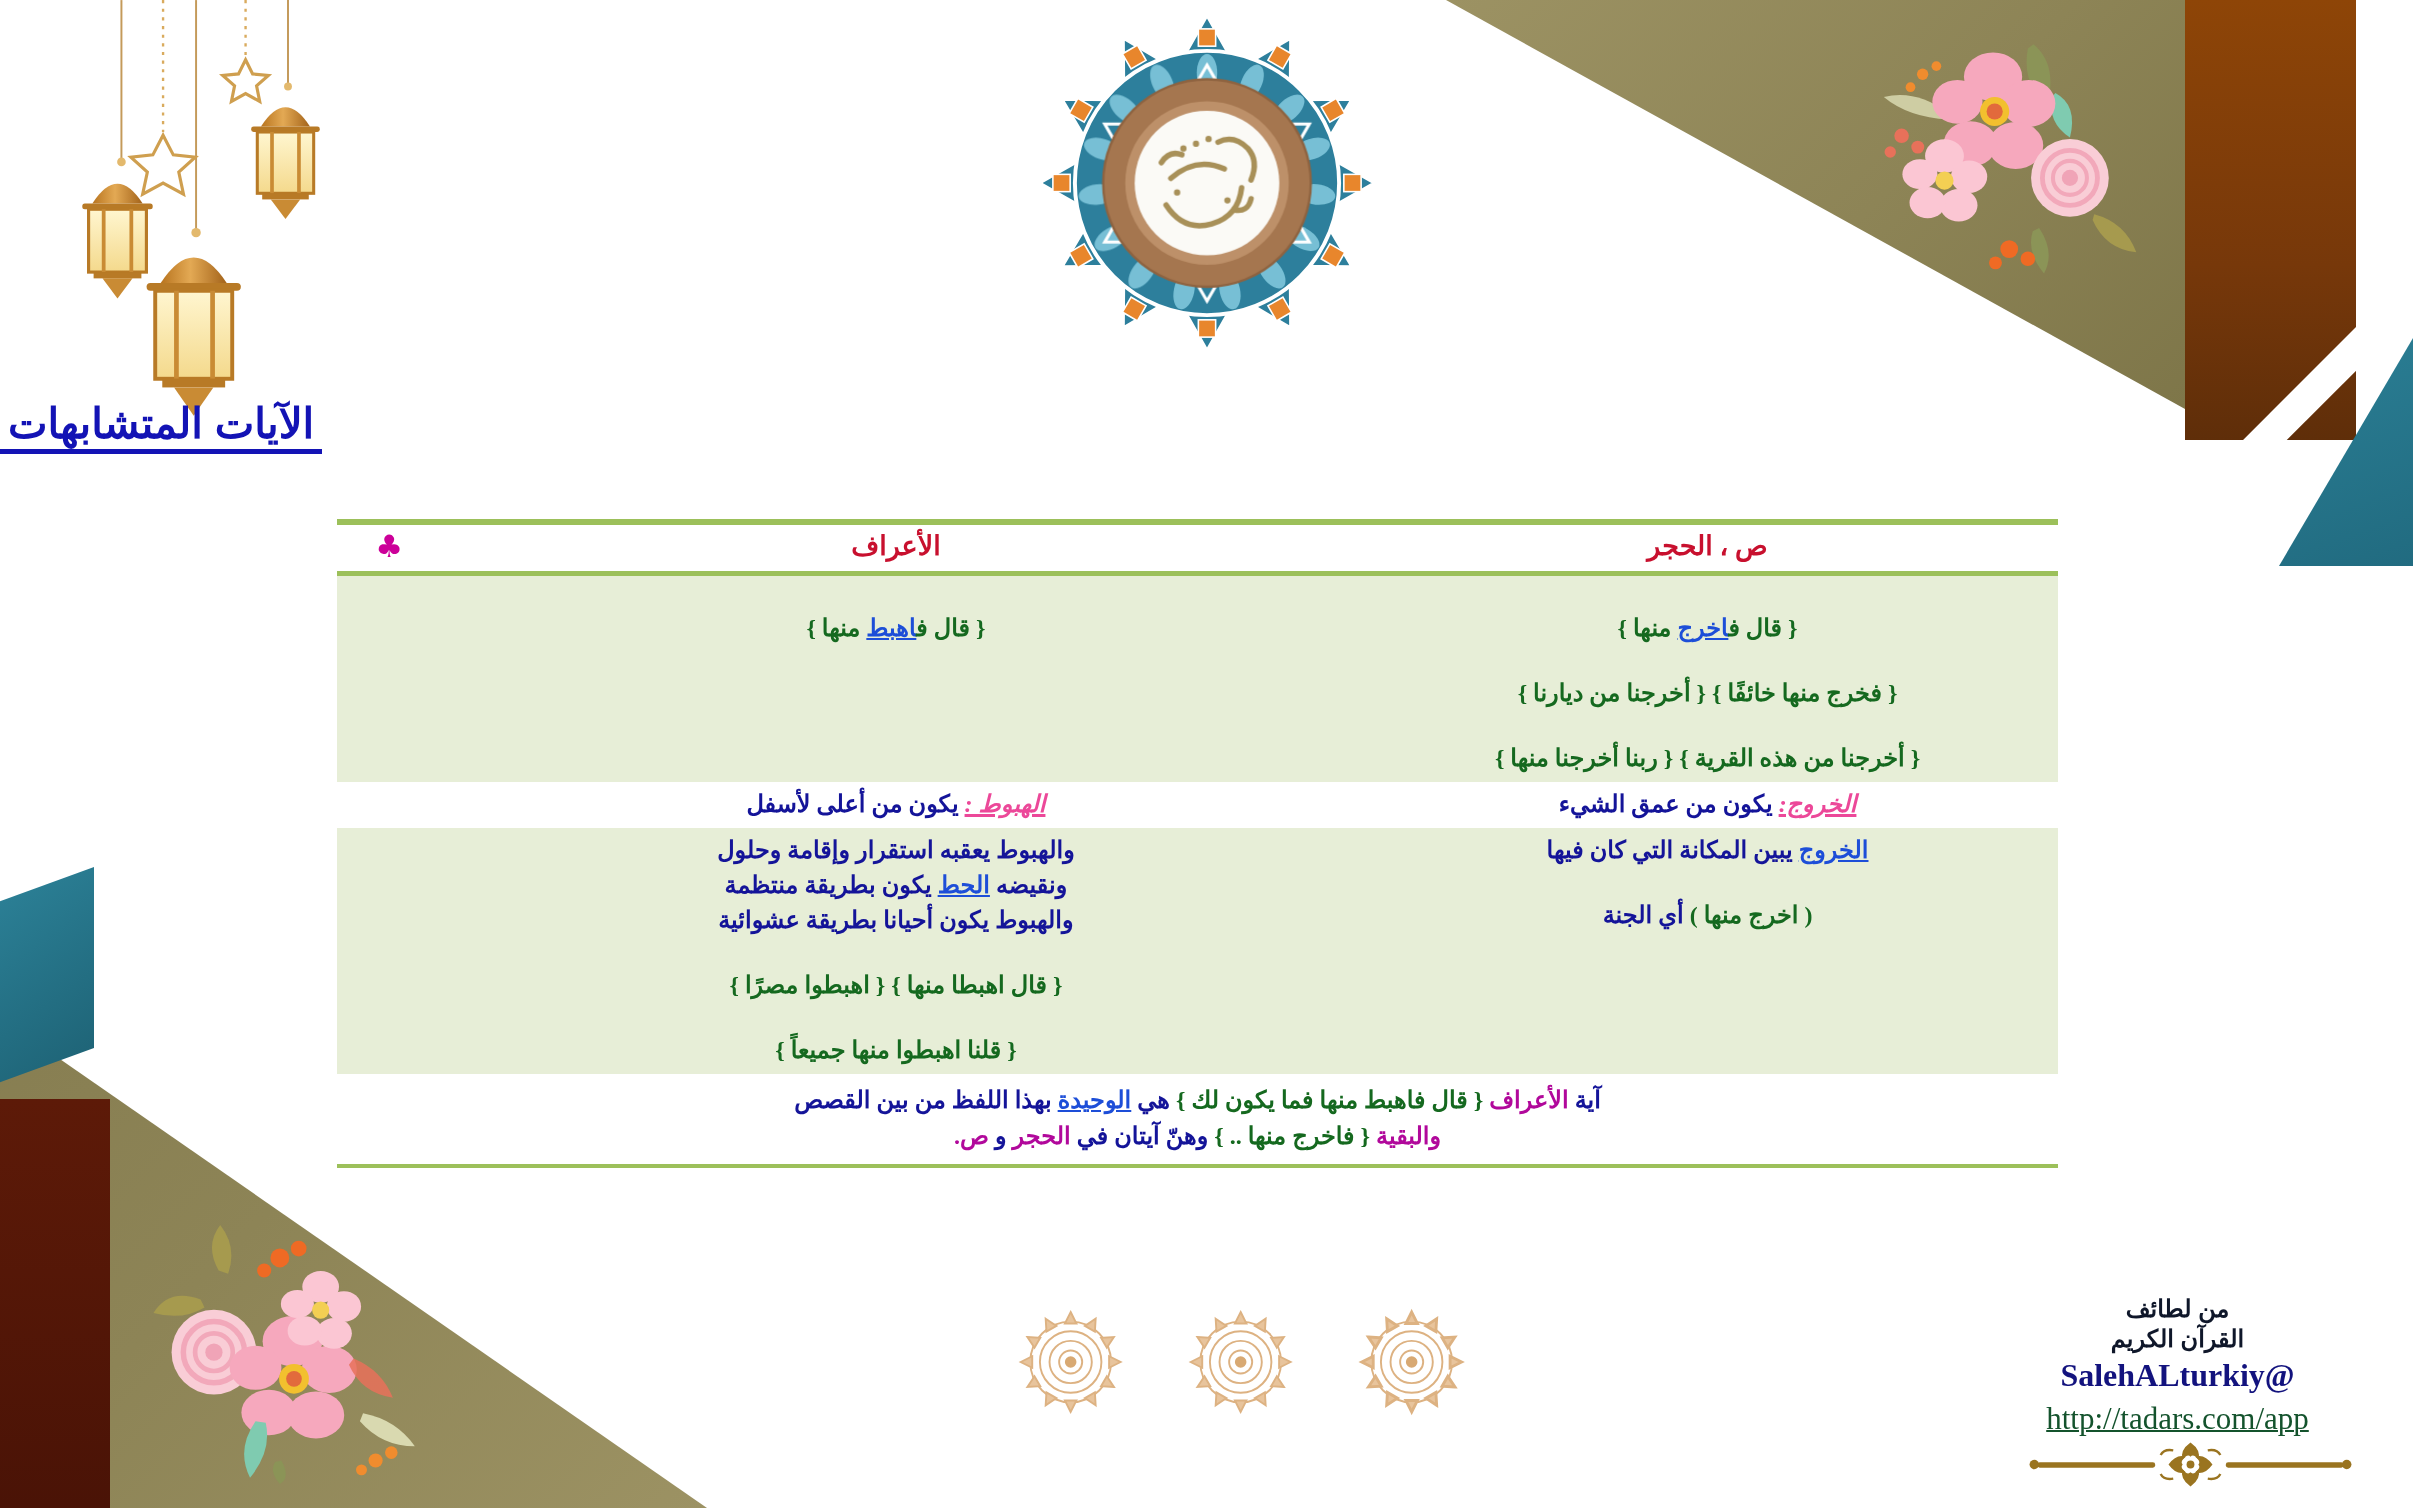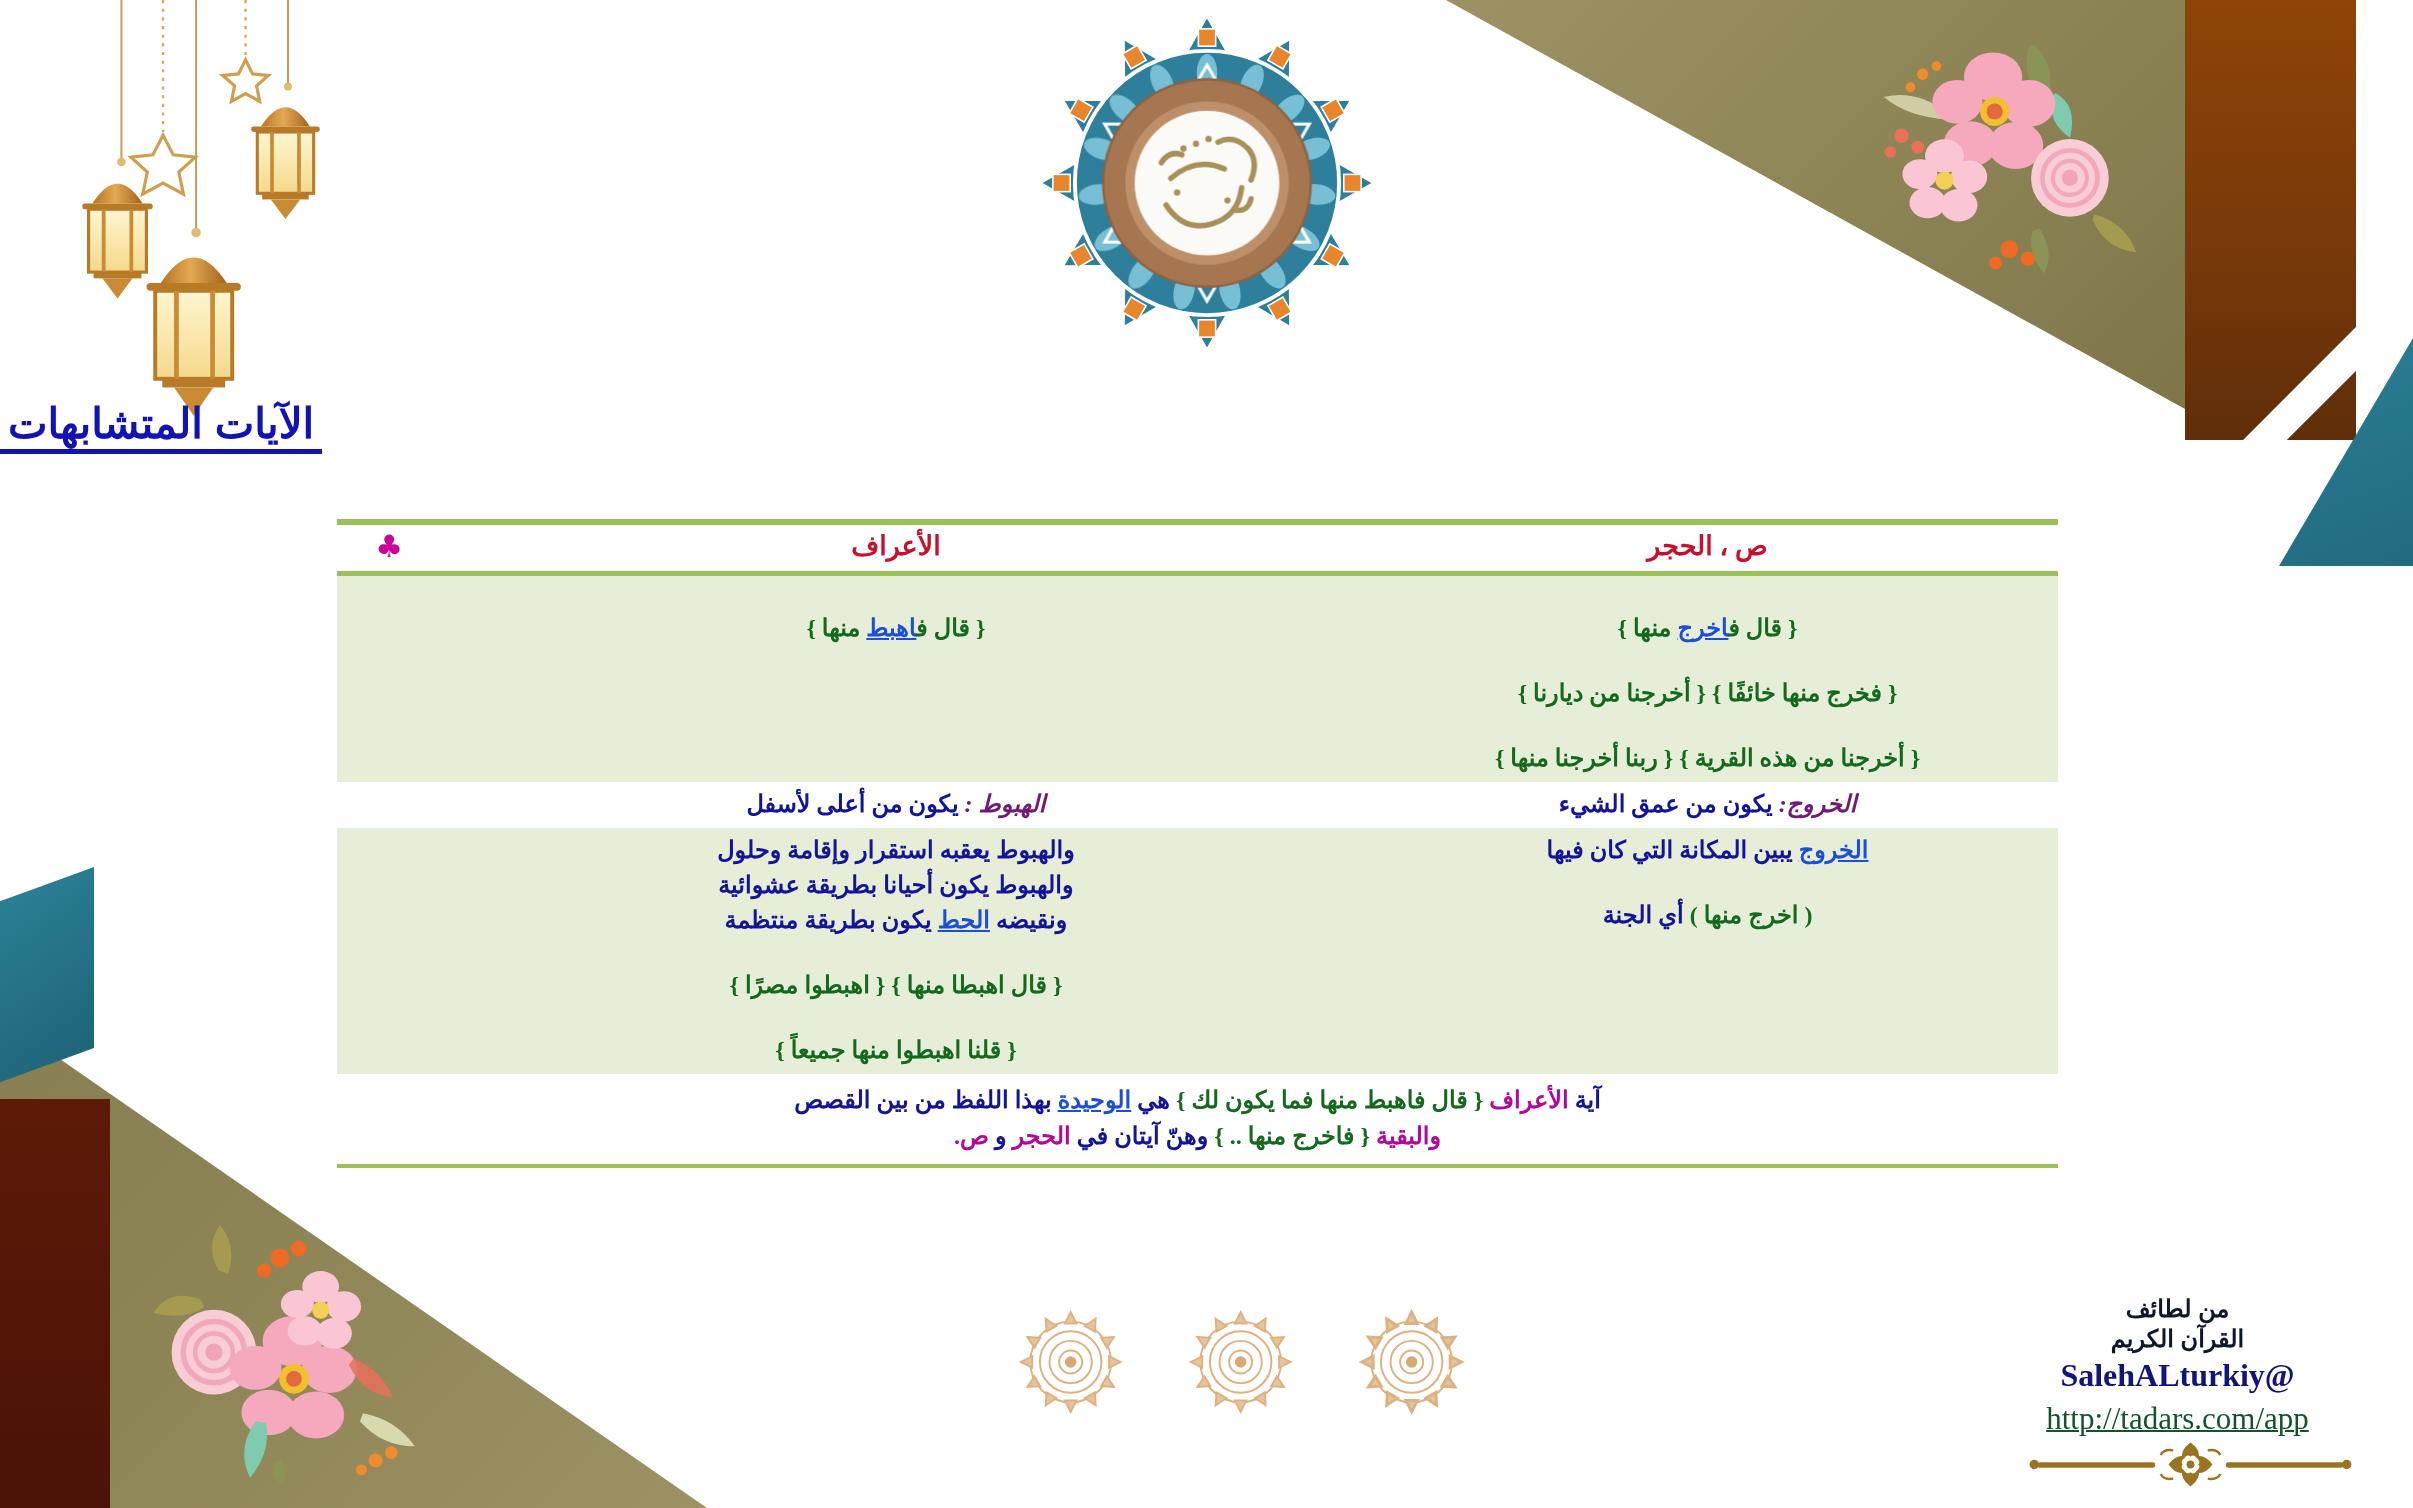--- a/index.html
+++ b/index.html
@@ -97,21 +97,21 @@
   .plain{background:#ffffff;}
 
   .hdr{
     font-family:"Liberation Serif", serif;
     font-weight:bold;font-size:27px;color:#c8102e;line-height:1.3;
   }
   .club{font-size:31px;color:#cc0099;line-height:1.1;font-family:"DejaVu Sans",sans-serif;}
 
   .v-green{color:#15691f;font-weight:bold;font-size:24px;line-height:1.46;font-family:"Liberation Serif",serif;margin-top:30px;}
   .t-blue{color:#141499;font-weight:bold;font-size:24px;line-height:1.46;font-family:"Liberation Serif",serif;}
-  .t-red-ul{color:#701a75;font-weight:bold;font-style:italic;text-decoration-thickness:3.1px;}
+  .t-red-ul{color:#ec4899;font-weight:bold;font-style:italic;text-decoration:underline;text-decoration-thickness:3.1px;}
   .t-red{color:#1d4ed8;font-weight:bold;text-decoration:underline;}
   .t-magenta{color:#b1089b;font-weight:bold;}
 
   .note-row{
     background:#ffffff;padding:7.9px 23.6px 9.4px 23.6px;text-align:center;
   }
   .note-line{font-size:24px;line-height:1.5;font-weight:bold;font-family:"Liberation Serif",serif;}
 
   
   .rosettes{position:absolute;bottom:72px;left:1013px;width:456px;height:141px;z-index:6;display:flex;gap:55px;}
@@ -451,22 +451,22 @@
     <div class="row band">
       <div class="cell-left">
         <div class="rich">
             <div class="t-blue"><span class="t-red">الخروج</span><span class="t-blue"> يبين المكانة التي كان فيها</span></div>
             <div class="v-green"><span class="v-green">( اخرج منها )</span><span class="t-blue"> أي الجنة</span></div>
           </div>
       </div>
       <div class="cell-right">
         <div class="rich">
             <div class="t-blue"><span class="t-blue">والهبوط يعقبه استقرار وإقامة وحلول</span></div>
+            <div class="t-blue"><span class="t-blue">ونقيضه </span><span class="t-red">الحط</span><span class="t-blue"> يكون بطريقة منتظمة</span></div>
             <div class="t-blue"><span class="t-blue">والهبوط يكون أحيانا بطريقة عشوائية</span></div>
-            <div class="t-blue"><span class="t-blue">ونقيضه </span><span class="t-red">الحط</span><span class="t-blue"> يكون بطريقة منتظمة</span></div>
             <div class="v-green"><span class="v-green">{ قال اهبطا منها } { اهبطوا مصرًا }</span></div>
             <div class="v-green"><span class="v-green">{ قلنا اهبطوا منها جميعاً }</span></div>
           </div>
       </div>
       <div class="cell-mark"></div>
     </div>
 
     <div class="note-row">
       <div class="rich note">
           <div class="note-line"><span class="t-blue">آية </span><span class="t-magenta">الأعراف</span><span class="v-green"> { قال فاهبط منها فما يكون لك }</span><span class="t-blue"> هي </span><span class="t-red">الوحيدة</span><span class="t-blue"> بهذا اللفظ من بين القصص</span></div>

